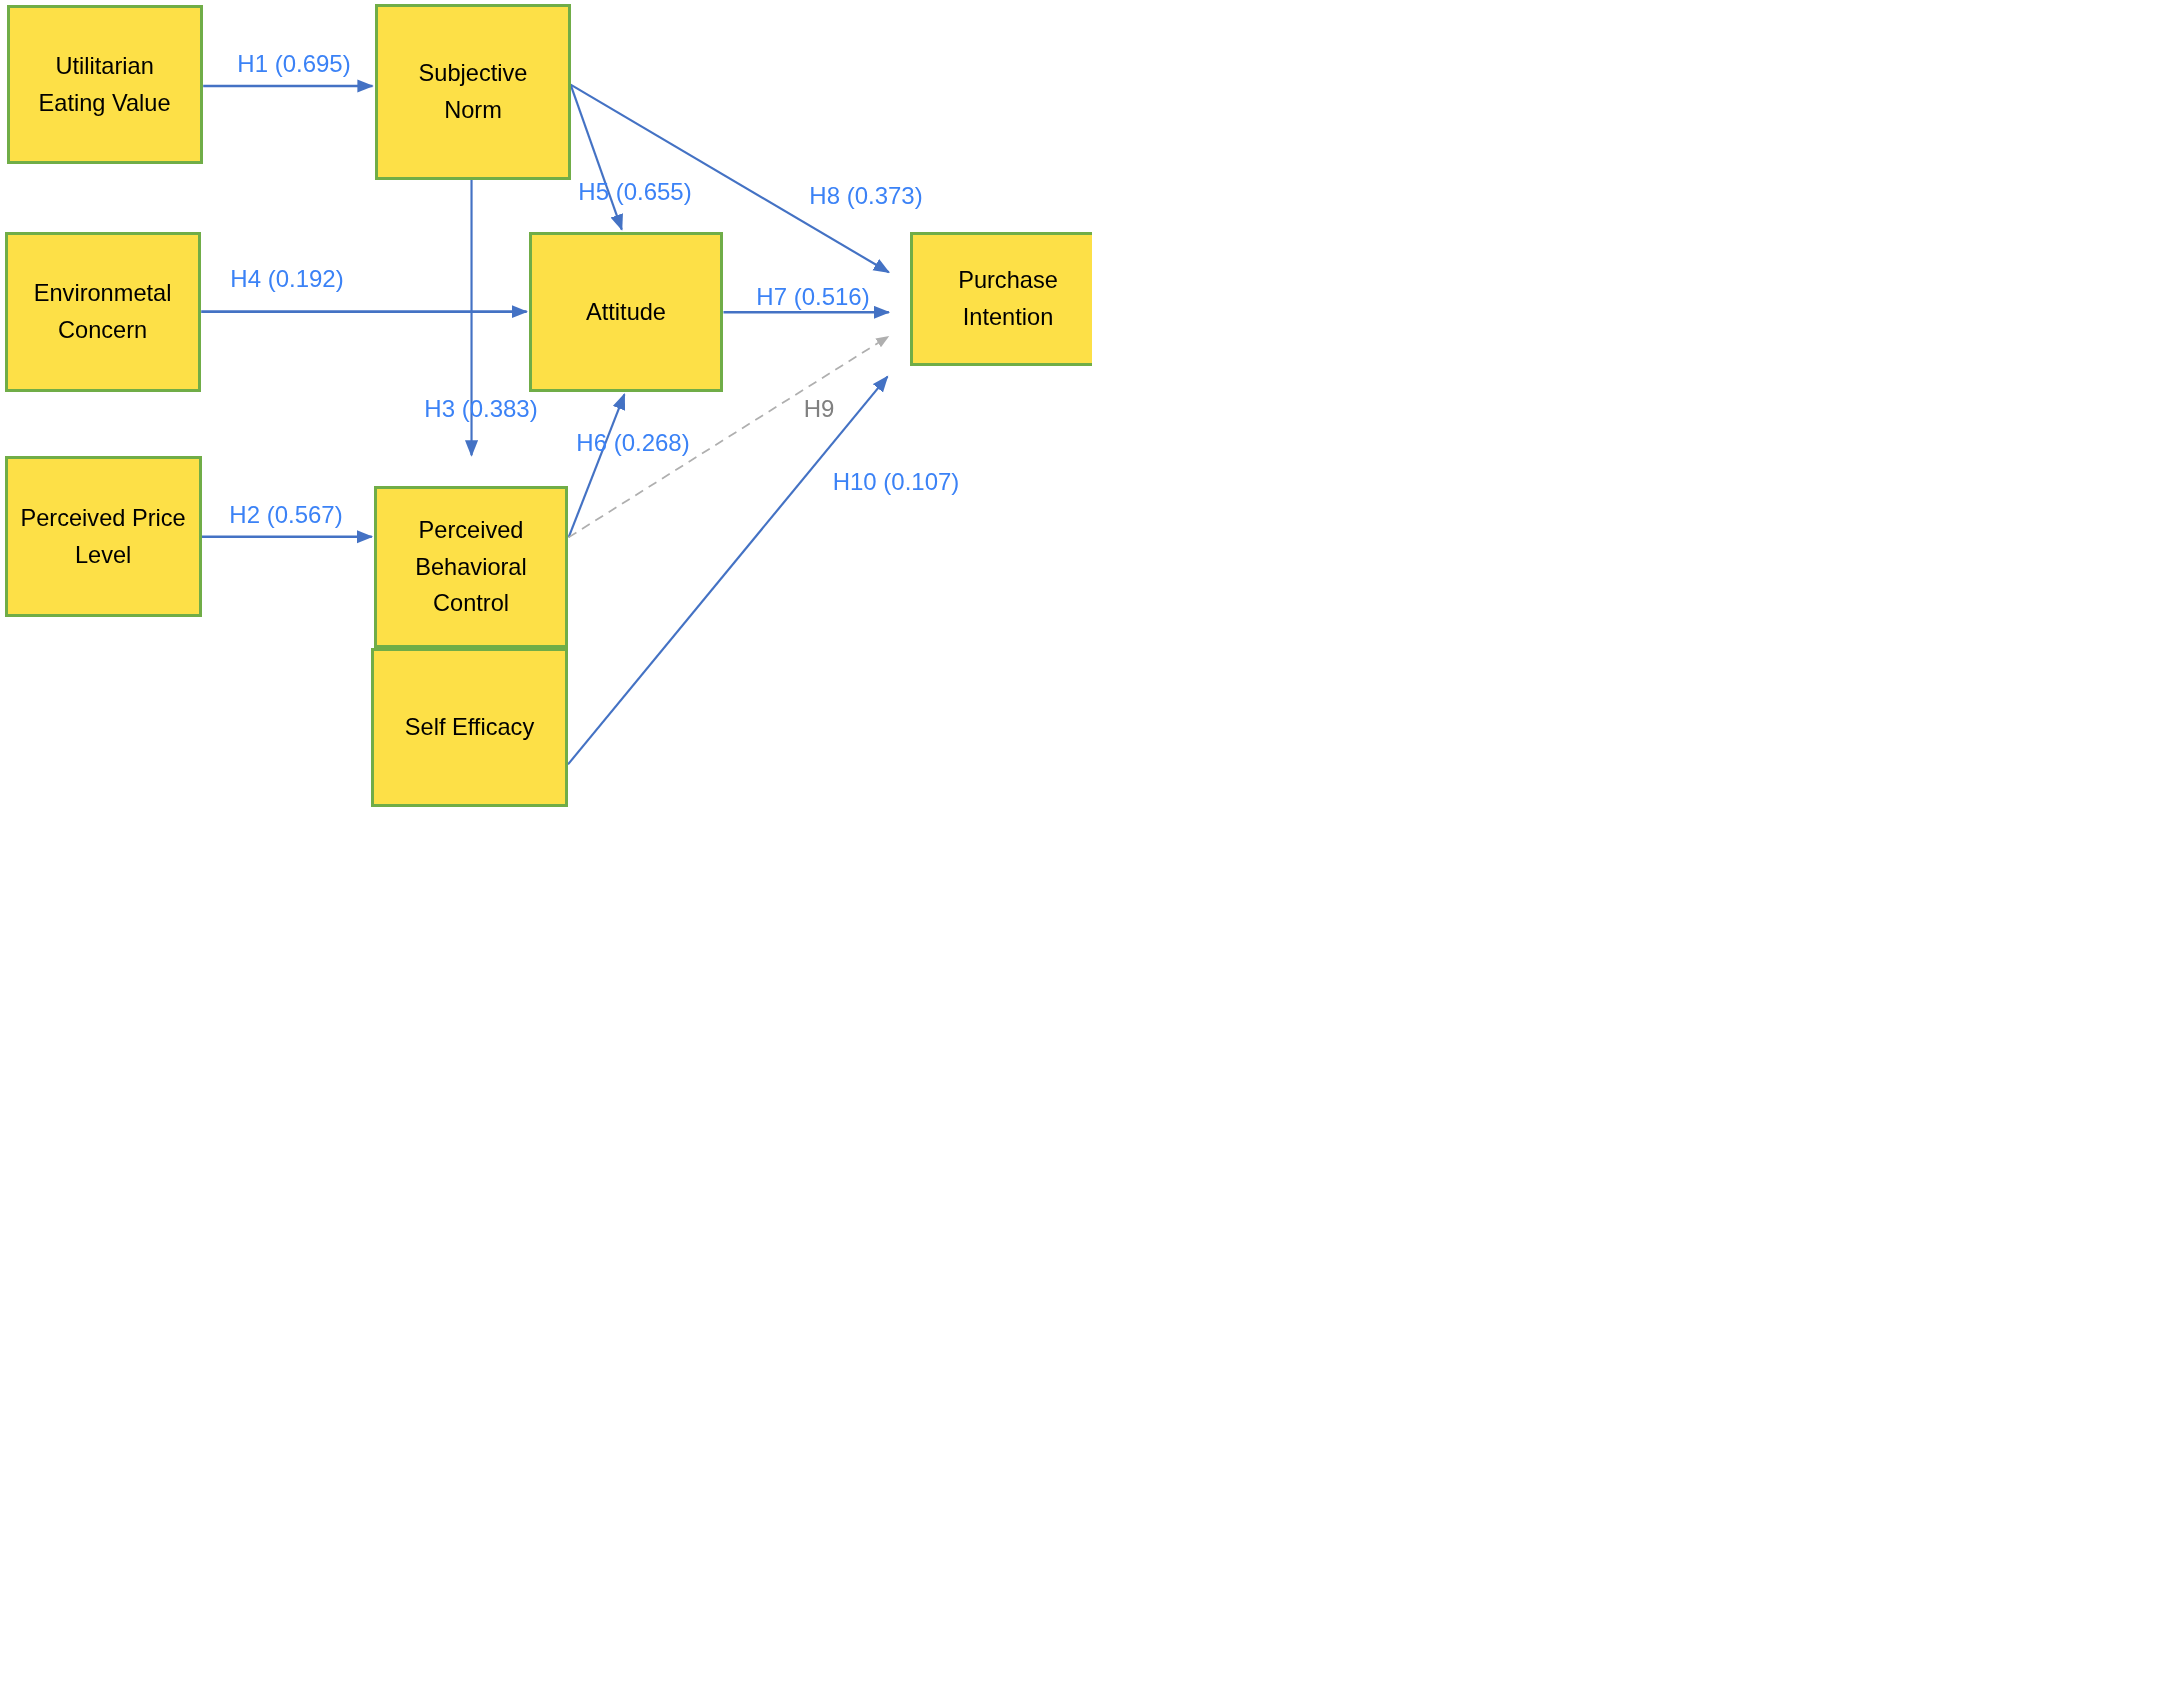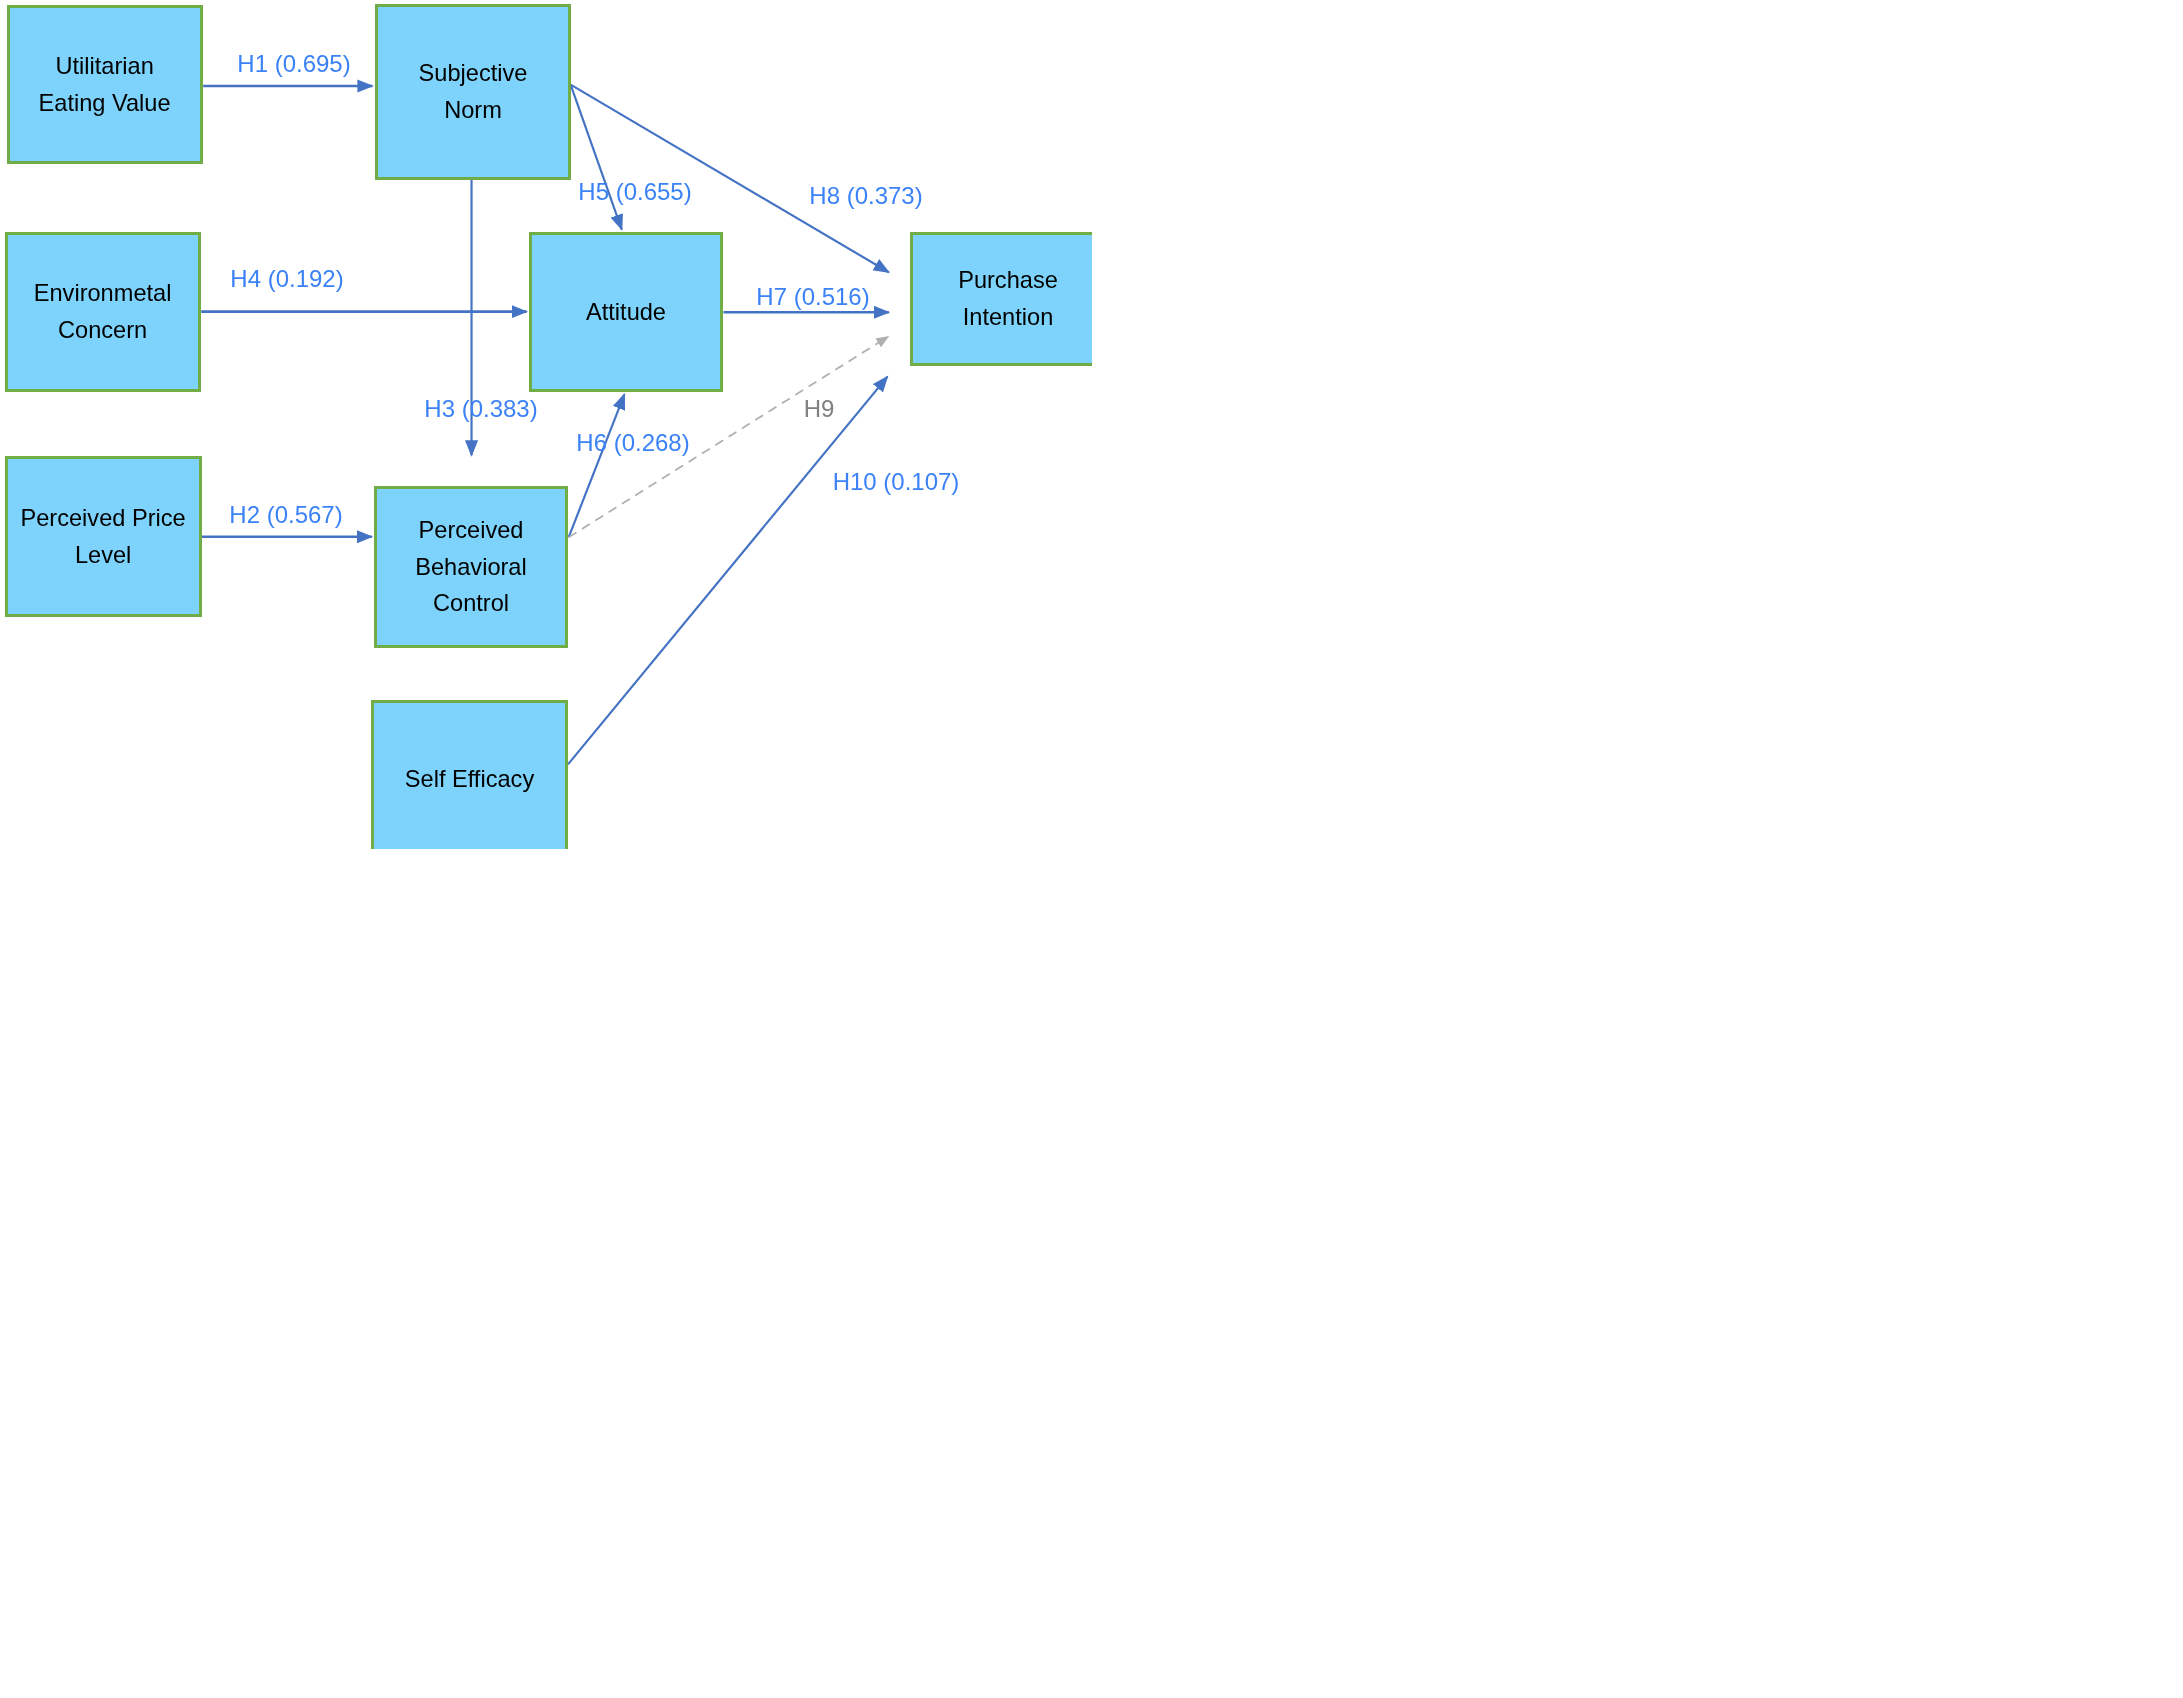--- a/index.html
+++ b/index.html
@@ -21,21 +21,21 @@
   line.bluethin { stroke: var(--blue); stroke-width: 3.3px; }
   line.graydash {
     stroke: var(--gray);
     stroke-width: 2.6px;
     stroke-dasharray: 14 10;
   }
   .node {
     position: absolute;
     box-sizing: border-box;
     border: 3.3px solid var(--green);
-    background: #7dd3fc;
+    background: #fde047;
     display: flex;
     flex-direction: column;
     align-items: center;
     justify-content: center;
     text-align: center;
     font-size: 23.6px;
     line-height: 1.55;
   }
   .node span { display: block; white-space: nowrap; }
   .elabel {
@@ -102,21 +102,21 @@
     <span>Perceived Price</span>
     <span>Level</span>
   </div>
 
   <div class="node" style="left:374px;top:458px;width:194px;height:162px;margin-top:28px;">
     <span>Perceived</span>
     <span>Behavioral</span>
     <span>Control</span>
   </div>
 
-  <div class="node" style="left:371px;top:700px;width:197px;height:159px;">
+  <div class="node" style="left:371px;top:648px;width:197px;height:159px;">
     <span>Self Efficacy</span>
   </div>
 
   <div class="elabel" style="left:294px;top:64px;">H1 (0.695)</div>
   <div class="elabel" style="left:286px;top:515px;">H2 (0.567)</div>
   <div class="elabel" style="left:481px;top:409px;">H3 (0.383)</div>
   <div class="elabel" style="left:287px;top:279px;">H4 (0.192)</div>
   <div class="elabel" style="left:635px;top:192px;">H5 (0.655)</div>
   <div class="elabel" style="left:633px;top:443px;">H6 (0.268)</div>
   <div class="elabel" style="left:813px;top:297px;">H7 (0.516)</div>

